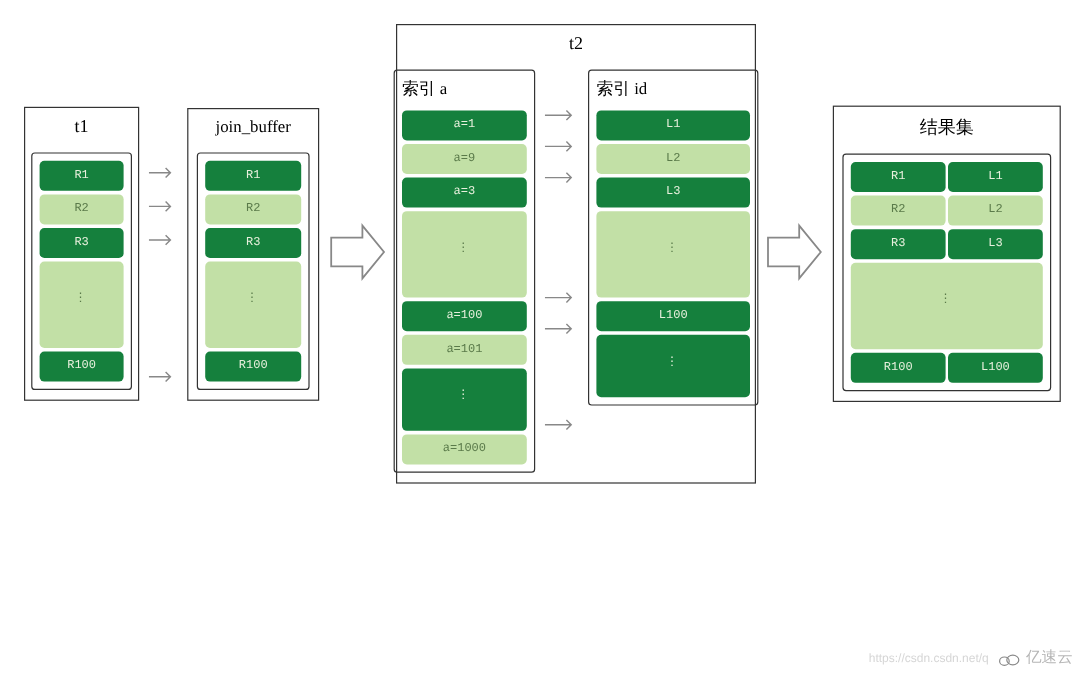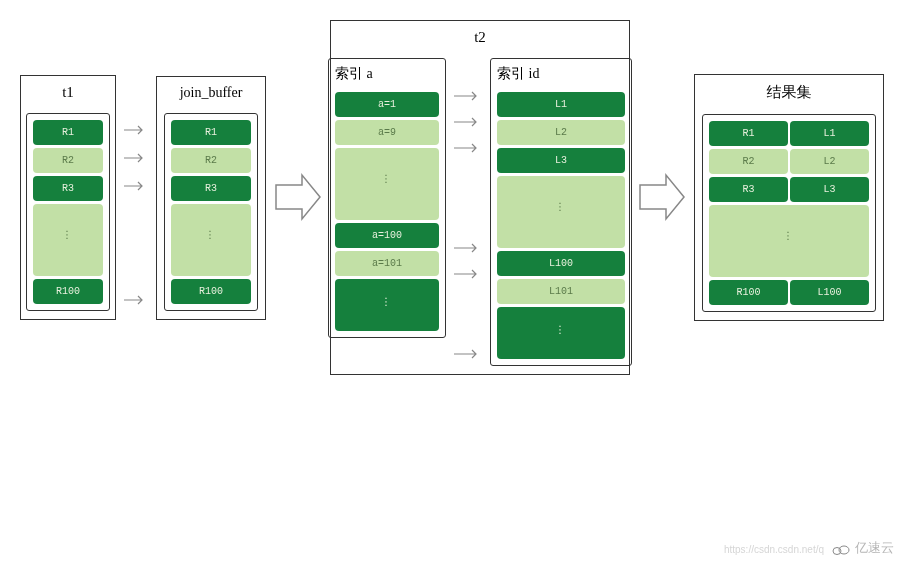--- a/index.html
+++ b/index.html
@@ -147,24 +147,26 @@
   </div>
 
   <div class="box" style="width:300px;">
     <div class="box-title" style="font-family:Liberation Serif, serif;">t2</div>
     <div class="t2-inner">
 
       <div class="inner-box" style="width:118px;">
         <div class="inner-title">索引 a</div>
         <div class="cell dark">a=1</div>
         <div class="cell light">a=9</div>
+        <div class="cell dark">a=3</div>
         <div class="cell light ellipsis" style="height:72px;padding-top:26px;">⋮</div>
         <div class="cell dark">a=100</div>
         <div class="cell light">a=101</div>
         <div class="cell dark ellipsis" style="height:52px;padding-top:18px;">⋮</div>
+        <div class="cell light">a=1000</div>
       </div>
 
       <div class="arrow-small-col" style="padding-top:32px;gap:14px;">
         <svg class="small-arrow" width="28" height="12">
             <path d="M0 6 L22 6 M18 2 L22 6 L18 10" stroke="#888" stroke-width="1.2" fill="none"></path>
           </svg>
         <svg class="small-arrow" width="28" height="12">
             <path d="M0 6 L22 6 M18 2 L22 6 L18 10" stroke="#888" stroke-width="1.2" fill="none"></path>
           </svg>
         <svg class="small-arrow" width="28" height="12">
@@ -183,21 +185,20 @@
           </svg>
       </div>
 
       <div class="inner-box" style="width:142px;">
         <div class="inner-title">索引 id</div>
         <div class="cell dark">L1</div>
         <div class="cell light">L2</div>
         <div class="cell dark">L3</div>
         <div class="cell light ellipsis" style="height:72px;padding-top:26px;">⋮</div>
         <div class="cell dark">L100</div>
-        <div class="cell light">L101</div>
         <div class="cell dark ellipsis" style="height:52px;padding-top:18px;">⋮</div>
       </div>
     </div>
   </div>
 
   <div class="arrow-big">
     <svg width="48" height="60">
       <path d="M2 18 L28 18 L28 8 L46 30 L28 52 L28 42 L2 42 Z" fill="none" stroke="#888" stroke-width="1.5"></path>
     </svg>
   </div>

